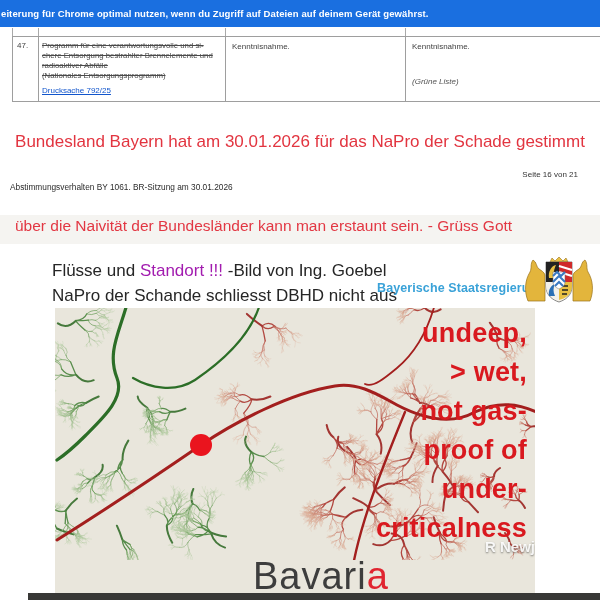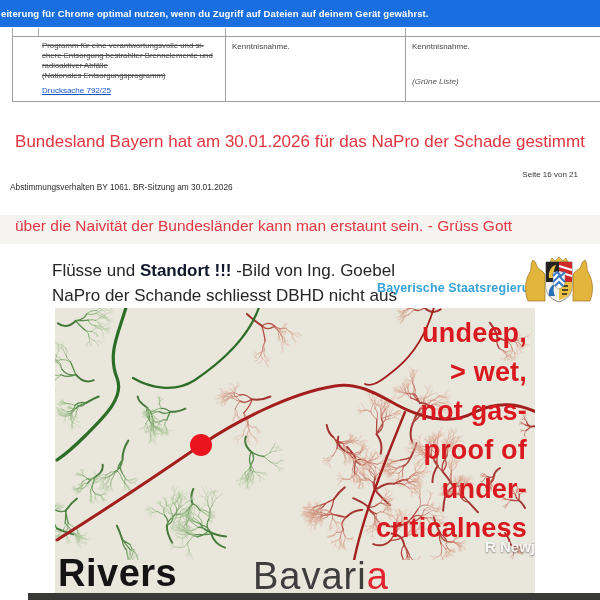--- a/index.html
+++ b/index.html
@@ -31,21 +31,21 @@
   .page-ind{right:22px;top:170px;font-size:8px;color:#333;}
   .page-ind .b{font-weight:400;}
   .doc-footer{left:10px;top:182px;font-size:8.3px;color:#2b2b2b;}
 
   
   .strip{left:0;top:215px;width:600px;height:29px;background:#f5f4f1;}
   .pink-note{left:15px;top:217px;font-size:15.5px;color:#e23743;}
 
   
   .caption{left:52px;top:258px;font-size:17px;line-height:25px;color:#262626;}
-  .caption .hl{color:#0f172a;font-weight:700;}
+  .caption .hl{color:#a21caf;font-weight:400;}
   .gov-text{left:377px;top:281px;font-size:12.5px;font-weight:700;color:#3aa2d8;letter-spacing:.1px;}
   .crest{left:521px;top:256px;}
 
   
   .map{left:55px;top:308px;width:480px;height:286px;background:#e9e6dc;overflow:hidden;}
   .map svg.net{position:absolute;left:0;top:0;}
   .overlay-text{position:absolute;right:8px;top:6px;text-align:right;color:#d9191f;
     font-weight:700;font-size:27px;line-height:39px;letter-spacing:.2px;z-index:4;}
   .marker{position:absolute;left:135px;top:126px;width:22px;height:22px;border-radius:50%;
     background:#ea141e;z-index:3;}
@@ -65,20 +65,23 @@
 <div class="abs chrome-bar">
   <span>eiterung für Chrome optimal nutzen, wenn du Zugriff auf Dateien auf deinem Gerät gewährst.</span>
 </div>
 
 <div class="abs tick" style="left:12px"></div>
 <div class="abs tick" style="left:38px"></div>
 <div class="abs tick" style="left:225px"></div>
 <div class="abs tick" style="left:405px"></div>
 
 <div class="abs tbl">
+  <div class="cell c1">
+    <div class="rownum">47.</div>
+  </div>
   <div class="cell c2">
     <div class="desc">
       <div>Programm für eine verantwortungsvolle und si-</div>
       <div>chere Entsorgung bestrahlter Brennelemente und</div>
       <div>radioaktiver Abfälle</div>
       <div>(Nationales Entsorgungsprogramm)</div>
     </div>
     <span class="doclink">Drucksache 792/25</span>
   </div>
   <div class="cell c3">
@@ -169,17 +172,16 @@
   <div class="overlay-text">
     <div>undeep,</div>
     <div>&gt; wet,</div>
     <div>not gas-</div>
     <div>proof of</div>
     <div>under-</div>
     <div>criticalness</div>
   </div>
   <div class="marker"></div>
   <div class="wm">R Newj</div>
-  <div class="map-title-left">Rivers</div>
   <div class="map-title-right"><span>Bavari</span><span class="accent">a</span></div>
 </div>
 
 <div class="abs bottom-bar"></div>
 
 </body></html>

